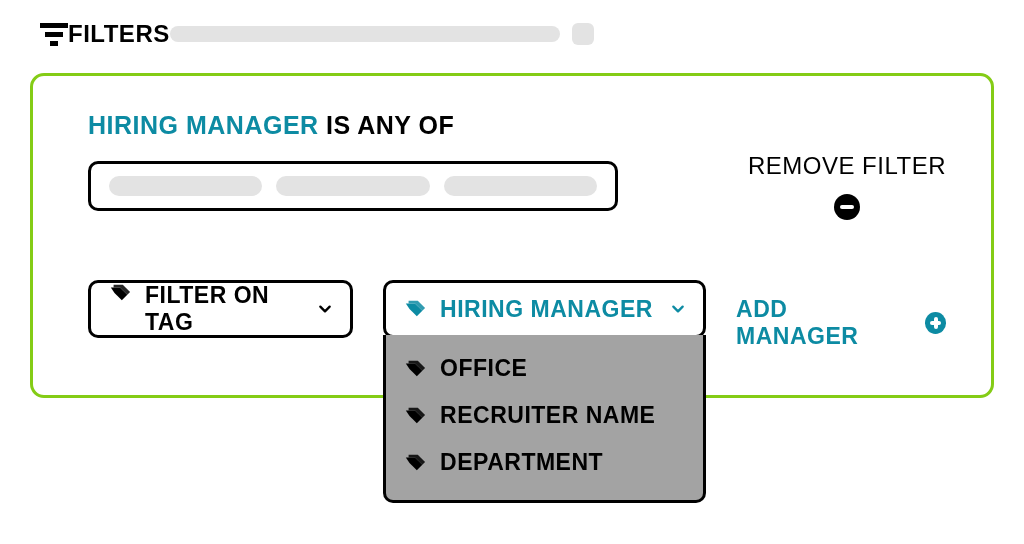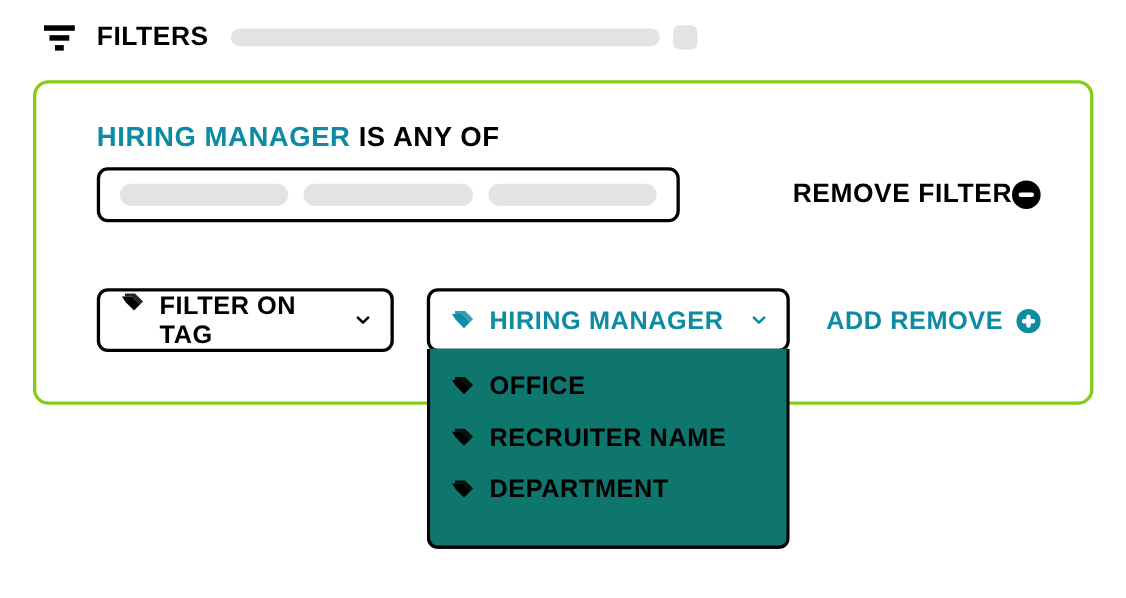--- a/index.html
+++ b/index.html
@@ -10,21 +10,20 @@
     height: 544px;
     overflow: hidden;
     font-stretch: condensed;
   }
   .container {
     padding: 20px 30px;
   }
   .header {
     display: flex;
     align-items: center;
-    gap: 20px;
     margin-bottom: 25px;
     padding-left: 10px;
   }
   .filter-icon {
     display: flex;
     flex-direction: column;
     gap: 4px;
     align-items: center;
   }
   .filter-icon .bar1 { width: 28px; height: 5px; background: #000; }
@@ -74,24 +73,26 @@
   }
   .input-box .pill {
     flex: 1;
     height: 20px;
     background: #e3e3e3;
     border-radius: 10px;
   }
   .remove-filter {
     display: flex;
     align-items: center;
+    gap: 14px;
     font-size: 24px;
-    font-weight: 700;
-    letter-spacing: 0.5px;
-    cursor: pointer;
+    font-weight: 400;
+    letter-spacing: 0.5px;
+    cursor: pointer;
+    flex-direction: column;
   }
   .minus-circle {
     width: 26px; height: 26px; border-radius: 50%;
     background: #000; position: relative;
   }
   .minus-circle::after {
     content: ""; position: absolute; left: 6px; right: 6px; top: 11px;
     height: 4px; background: #fff; border-radius: 2px;
   }
   .controls-row {
@@ -156,22 +157,22 @@
   .plus-circle::before { left:5px; right:5px; top:9px; height:4px; }
   .plus-circle::after  { top:5px; bottom:5px; left:9px; width:4px; }
   .dropdown-menu {
     position: absolute;
     top: 55px;
     left: 0;
     right: 0;
     border: 3px solid #000;
     border-top: none;
     border-radius: 0 0 10px 10px;
-    background: #0f766e;
-    padding: 10px 0 28px 0;
+    background: #a3a3a3;
+    padding: 10px 0 14px 0;
     z-index: 10;
   }
   .dropdown-menu .item {
     display: flex;
     align-items: center;
     gap: 14px;
     padding: 10px 18px;
     font-size: 23px;
     font-weight: 800;
     letter-spacing: 0.5px;
@@ -272,18 +273,18 @@
                   <path fill="#000" d="M2 6 L12 6 L20 14 L14 20 L6 12 Z"></path>
                   <path fill="#000" d="M5 3 L15 3 L23 11 L20 14 L12 6 L5 6 Z" opacity="0.85"></path>
                 </svg>
             </span>
             <span>DEPARTMENT</span>
           </div>
         </div>
       </div>
 
       <div class="add-filter">
-        <span>ADD REMOVE</span>
+        <span>ADD MANAGER</span>
         <span class="plus-circle"></span>
       </div>
     </div>
   </div>
 </div>
 
 </body></html>

